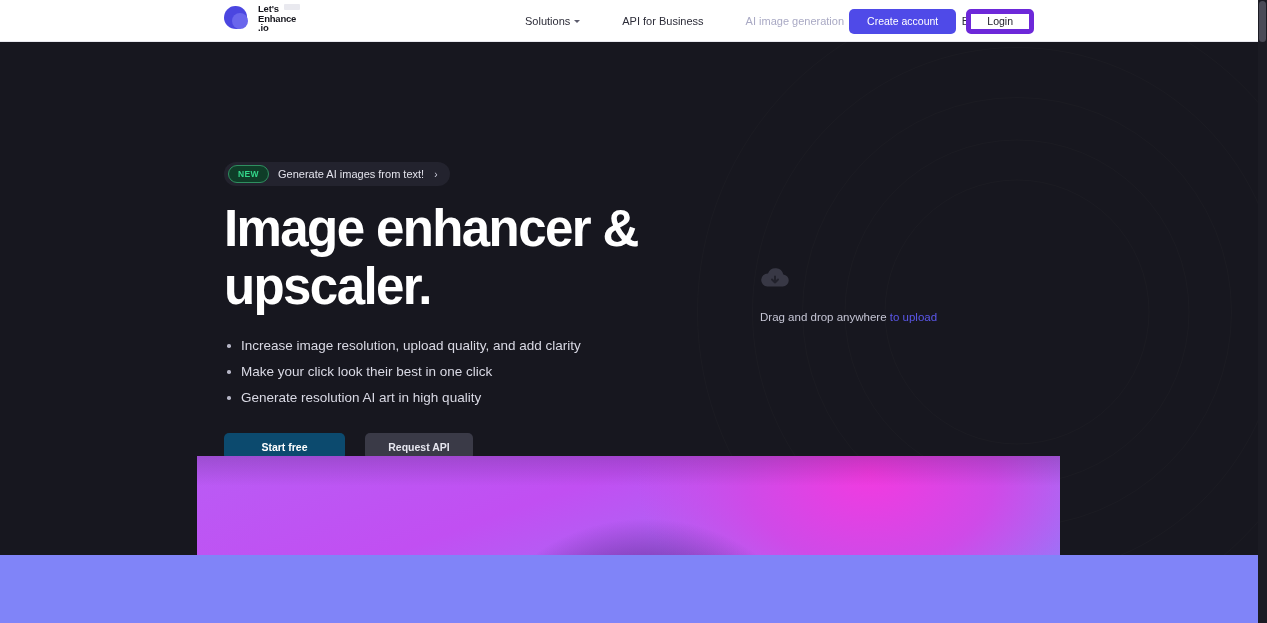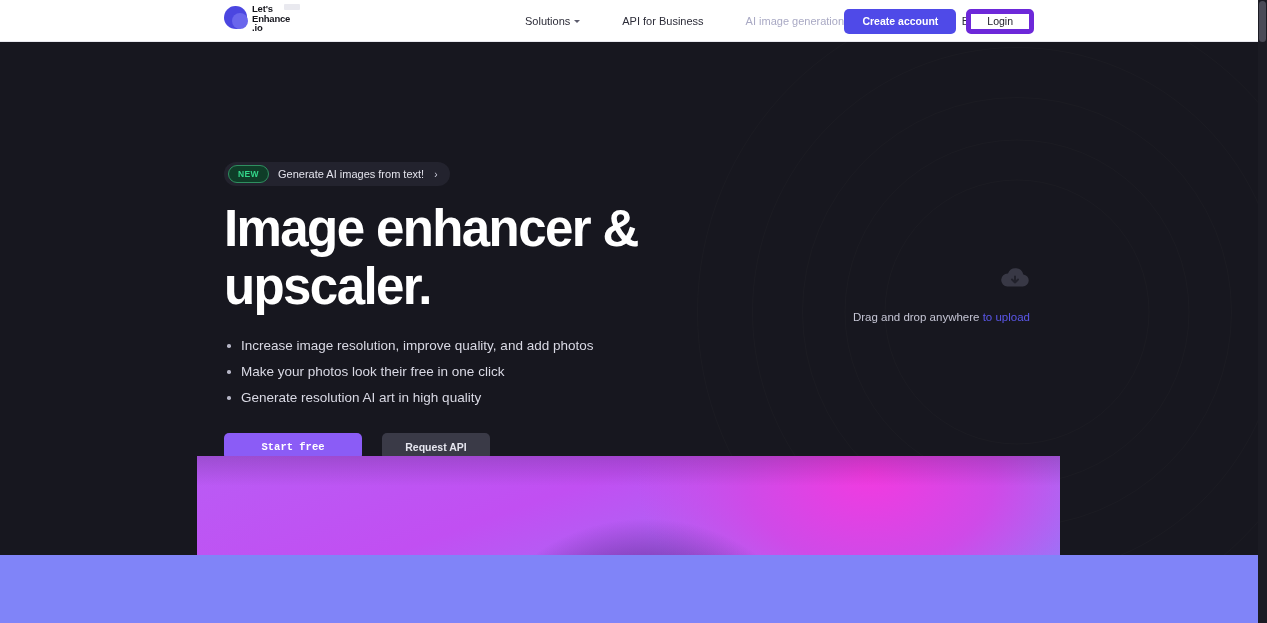--- a/index.html
+++ b/index.html
@@ -11,21 +11,21 @@
   }
 
   
   .header{
     position:absolute; top:0; left:0; width:1258px; height:42px;
     background:#ffffff; border-bottom:1px solid #e8e8ee;
     display:flex; align-items:center;
   }
   .logo{
     position:absolute; left:224px; top:4px;
-    display:flex; align-items:center; 
+    display:flex; align-items:center; gap:6px;
     cursor:pointer;
   }
   .logo-mark{
     width:28px; height:28px; position:relative;
   }
   .logo-mark .blob-a{
     position:absolute; left:0; top:2px; width:23px; height:23px;
     border-radius:50% 50% 46% 54%/52% 48% 50% 50%;
     background:#4b46e0;
   }
@@ -57,21 +57,21 @@
   .chev{
     width:0;height:0;border-left:3.2px solid transparent;border-right:3.2px solid transparent;
     border-top:3.6px solid #5c5c6d; margin-top:1px;
   }
 
   .auth{
     position:absolute; right:calc(1258px - 1034px); top:0; height:42px;
     display:flex; align-items:center; gap:10px;
   }
   .btn-create{
-    background:#4f4ae8; color:#fff; font-size:10.5px; font-weight:700;
+    background:#4f4ae8; color:#fff; font-size:10.5px; font-weight:400;
     border:none; border-radius:5px; padding:0 18px; height:25px;
     cursor:pointer; display:flex; align-items:center; justify-content:center;
     white-space:nowrap;
     margin-left:8px;
   }
   .btn-login{
     background:#fff; color:#21212b; font-size:10.5px; font-weight:400;
     border:5px solid #6d28d9; border-radius:5px; padding:0 16px; height:25px;
     cursor:pointer; display:flex; align-items:center; justify-content:center;
   }
@@ -121,32 +121,32 @@
     position:relative; padding-left:17px; margin-bottom:7px;
     font-size:13.5px; line-height:19px; color:#d9d9e4;
   }
   .bullets li:before{
     content:""; position:absolute; left:3px; top:8px;
     width:3.5px; height:3.5px; border-radius:50%; background:#b6b6c6;
   }
 
   .cta-row{ margin-top:26px; display:flex; gap:12px; }
   .btn-start{
-    background:#8b5cf6; color:#fff; border:none; border-radius:5px;
-    width:138px; height:27px; font-size:10.5px; font-weight:700; cursor:pointer;font-family:Liberation Mono, monospace;
+    background:#0c4a6e; color:#fff; border:none; border-radius:5px;
+    width:121px; height:27px; font-size:10.5px; font-weight:700; cursor:pointer;
   }
   .btn-api{
     background:#3a3a47; color:#e6e6ef; border:none; border-radius:5px;
     width:108px; height:27px; font-size:10.5px; font-weight:700; cursor:pointer;margin-left:8px;
   }
 
   
   .dropzone{
     position:absolute; left:760px; top:98px; width:270px; height:310px;
-    display:flex; flex-direction:column; align-items:flex-end; justify-content:center;
+    display:flex; flex-direction:column; align-items:flex-start; justify-content:center;
     cursor:pointer;
   }
   .cloud-icon{ margin-bottom:18px; opacity:.5; }
   .drop-text{ font-size:11.5px; color:#c5c5d4; }
   .drop-text .link{ color:#5b57ea; }
 
   
   .img-card{
     position:absolute; left:197px; top:456px; width:863px; height:167px;
     overflow:hidden;
@@ -234,22 +234,22 @@
 
     <div class="badge-row">
       <span class="badge-new">NEW</span>
       <span class="badge-text">Generate AI images from text!</span>
       <span class="badge-arrow">›</span>
     </div>
 
     <h1 class="headline">Image enhancer &amp; upscaler.</h1>
 
     <ul class="bullets">
-      <li>Increase image resolution, improve quality, and add photos</li>
-      <li>Make your photos look their free in one click</li>
+      <li>Increase image resolution, upload quality, and add clarity</li>
+      <li>Make your click look their best in one click</li>
       <li>Generate resolution AI art in high quality</li>
     </ul>
 
     <div class="cta-row">
       <button class="btn-start">Start free</button>
       <button class="btn-api">Request API</button>
     </div>
   </div>
 
   <div class="dropzone">

